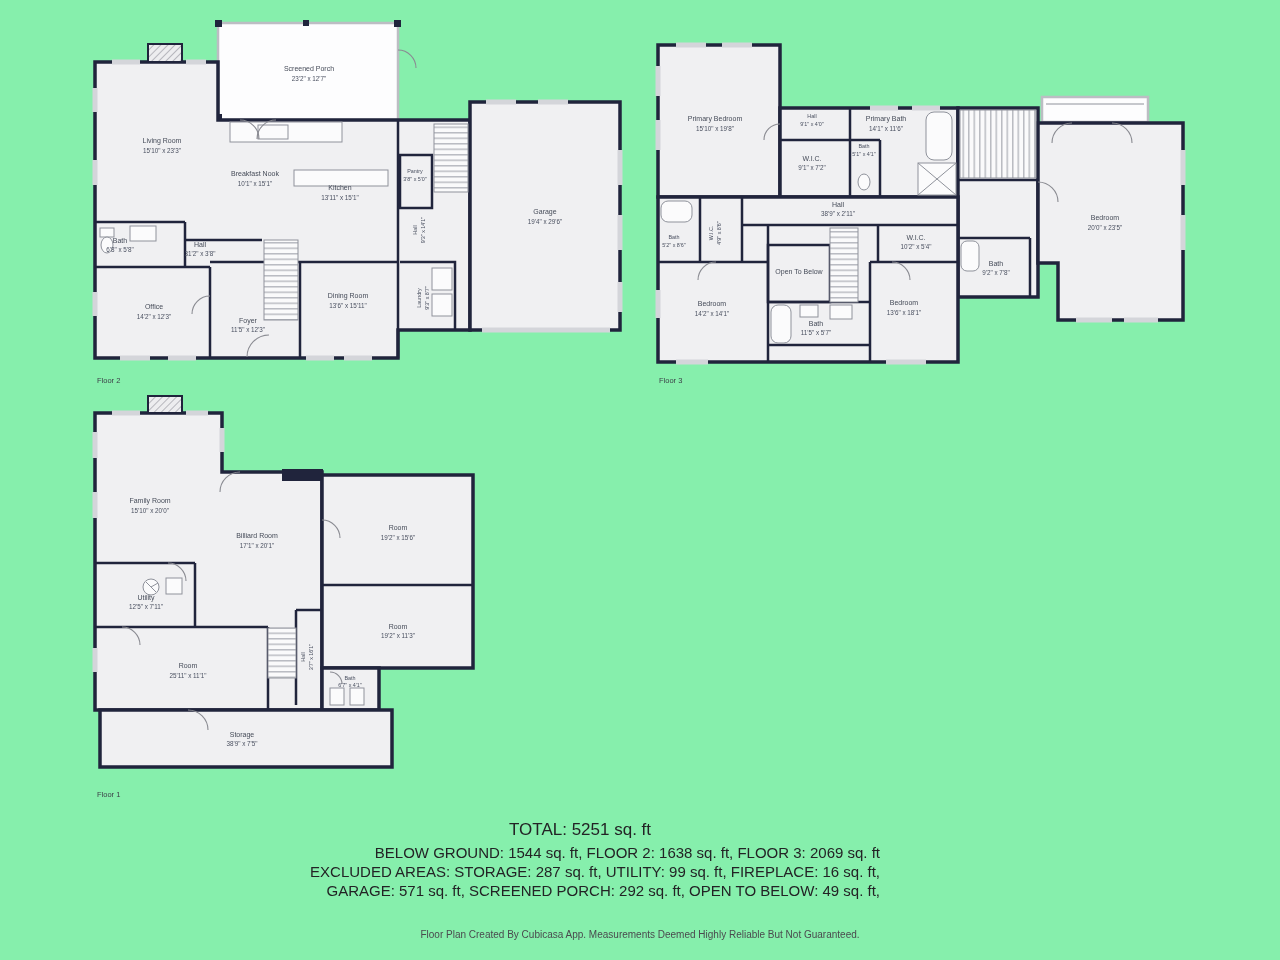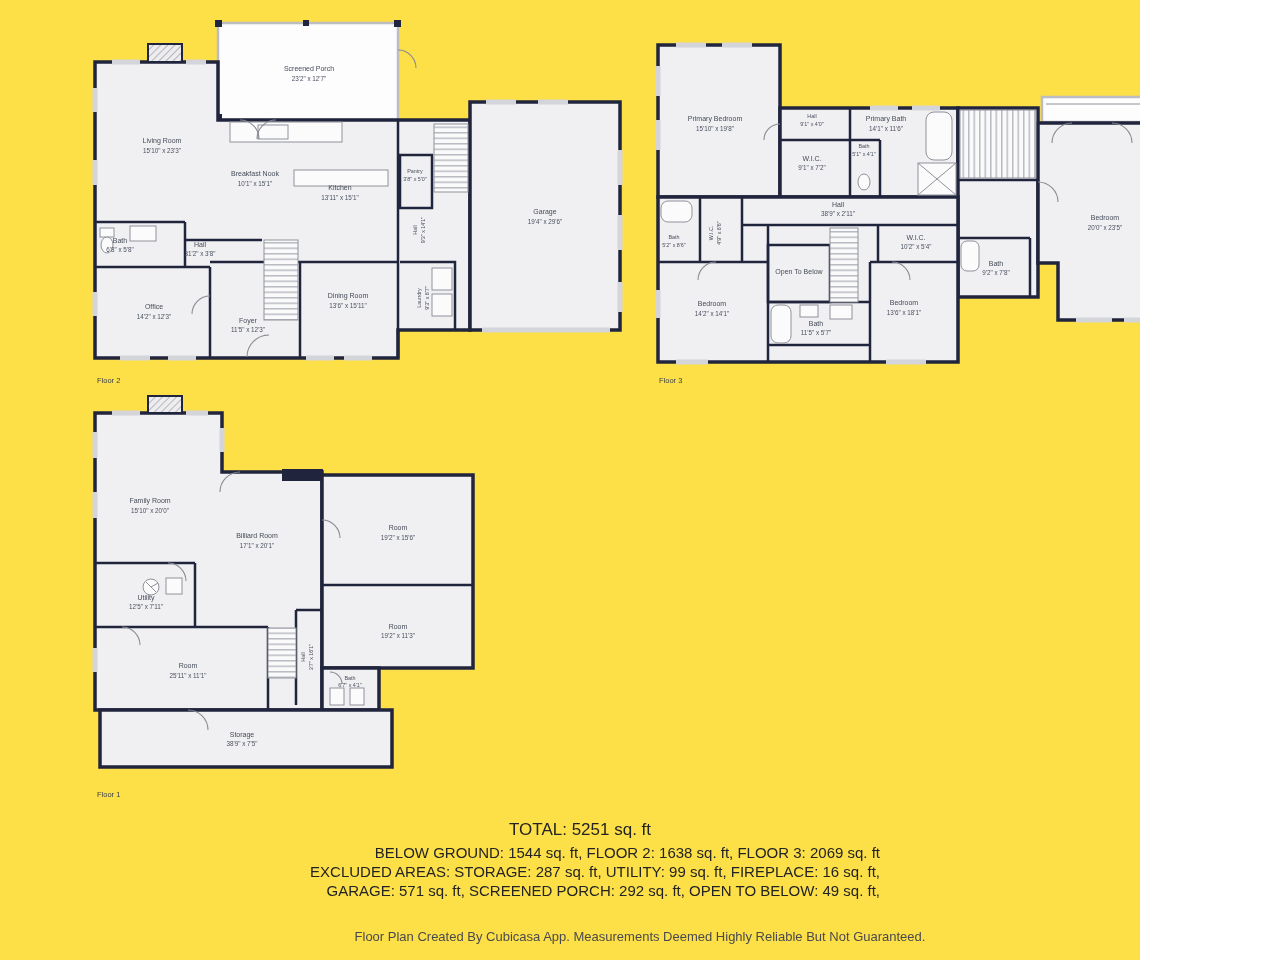--- a/index.html
+++ b/index.html
@@ -1,35 +1,35 @@
 <!DOCTYPE html>
 <html><head>
 <meta charset="utf-8">
 <style>
   html,body{margin:0;padding:0;background:#ffffff;}
-  #canvas{position:relative;width:1140px;height:960px;background:#fde047;overflow:hidden;
+  #canvas{position:relative;width:1280px;height:960px;background:#86efac;overflow:hidden;
           font-family:"Liberation Sans",sans-serif;}
   svg text{user-select:none;}
   .rn{font:7px "Liberation Sans",sans-serif;fill:#454b58;text-anchor:middle;}
   .rd{font:6.3px "Liberation Sans",sans-serif;fill:#4a5060;text-anchor:middle;}
   .rs{font:5.4px "Liberation Sans",sans-serif;fill:#4a5060;text-anchor:middle;}
   .fl{font:7.5px "Liberation Sans",sans-serif;fill:#3c4148;text-anchor:start;}
   .room{fill:#f0f0f2;stroke:#20243c;stroke-width:3.5;stroke-linejoin:miter;}
   .w{fill:none;stroke:#20243c;stroke-width:2.5;}
   .fx{fill:#fbfbfc;stroke:#8f929b;stroke-width:1;}
   .fxl{fill:none;stroke:#8f929b;stroke-width:1;}
   .win{stroke:#d4d5da;stroke-width:5;}
   .door{fill:none;stroke:#8a8b92;stroke-width:1.1;}
   .porch{fill:#fdfdfe;stroke:#bcbdc3;stroke-width:2.5;}
   .post{fill:#20243c;}
   #summary{position:absolute;left:280px;top:820px;width:600px;text-align:center;color:#232325;}
   #summary h3{margin:0 0 3px 0;font-size:17px;font-weight:normal;}
   #summary p{margin:0;font-size:15px;line-height:19px;text-align:right;}
   #footer{position:absolute;left:320px;top:929px;width:640px;text-align:center;
-          font-size:13px;color:#4a4a4e;}
+          font-size:10px;color:#4a4a4e;}
   #logo{position:absolute;left:0;top:907px;width:158px;height:50px;background:#58595d;
         display:flex;align-items:center;padding-left:12px;box-sizing:border-box;}
   #logo .brand{font-family:"DejaVu Serif",serif;font-weight:700;font-size:29px;
         color:#f4f4f2;line-height:1;position:relative;letter-spacing:0.5px;}
   #logo .star{position:absolute;top:-7px;right:-6px;font-size:12px;color:#cf5b3d;
         font-family:"DejaVu Sans",sans-serif;}
   #logo .tm{font-size:6px;color:#d8d8d8;vertical-align:top;margin-left:6px;line-height:1;}
   #logo .mls{font-family:"Liberation Sans",sans-serif;font-size:17px;color:#c7c7c9;
         letter-spacing:3px;margin-left:7px;margin-top:10px;}
 </style>

